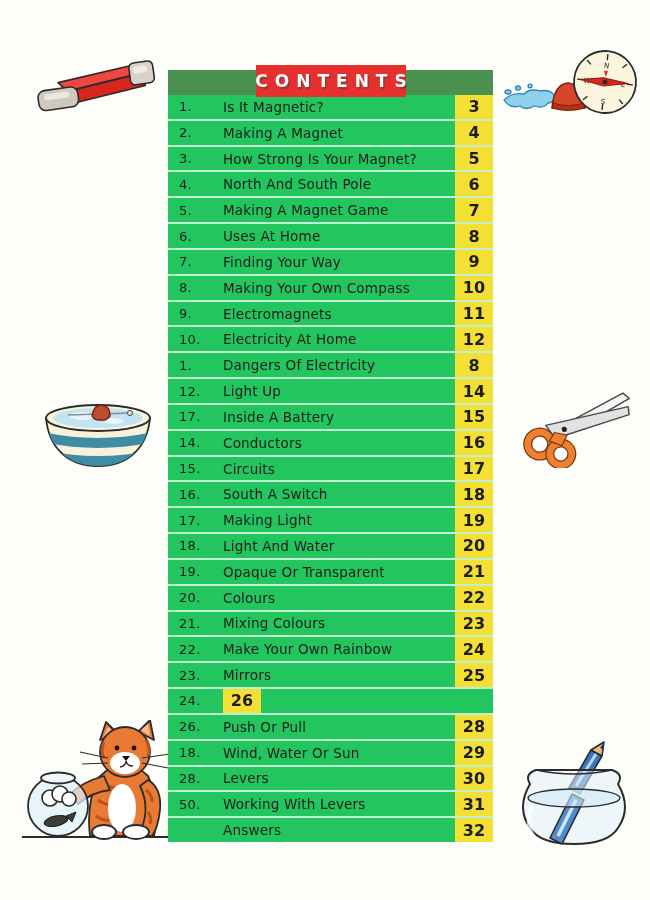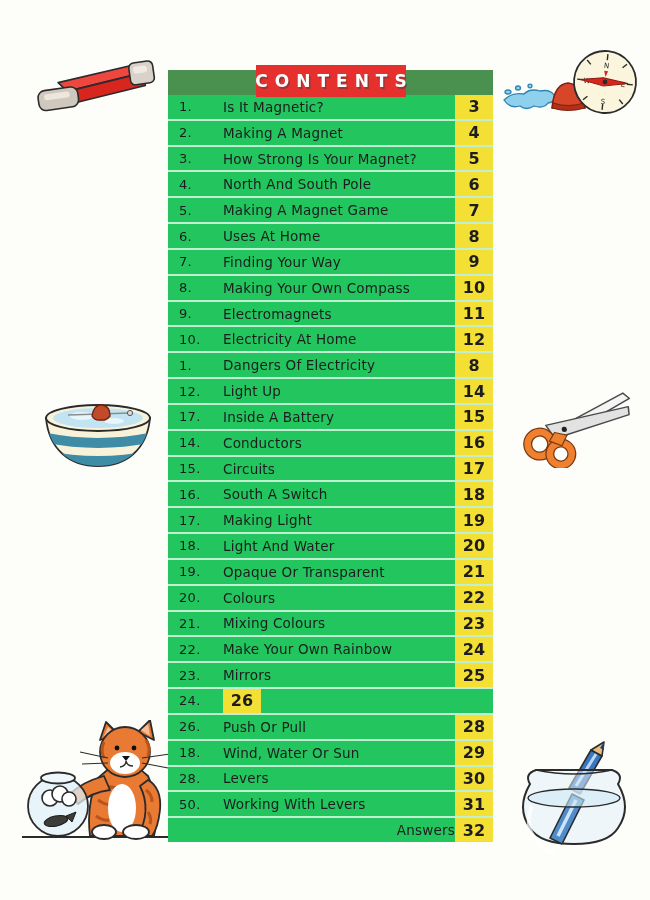--- a/index.html
+++ b/index.html
@@ -30,21 +30,21 @@
   }
   .rows{
     position:absolute;left:0;top:25px;right:0;bottom:0;
     display:flex;flex-direction:column;
   }
   .row{
     flex:1;display:flex;align-items:center;
     border-bottom:2px solid rgba(255,255,255,.72);
     min-height:0;
   }
-  .row:last-child{border-bottom:none;text-align:right;}
+  .row:last-child{border-bottom:none;}
   .row .num{
     width:44px;padding-left:11px;font-size:13px;letter-spacing:.3px;
     flex:none;
   }
   .row .title{
     flex:1;font-size:13.5px;font-weight:normal;letter-spacing:.2px;
     white-space:nowrap;overflow:hidden;
   }
   .row .page{
     width:38px;flex:none;align-self:stretch;background:#f4df34;

